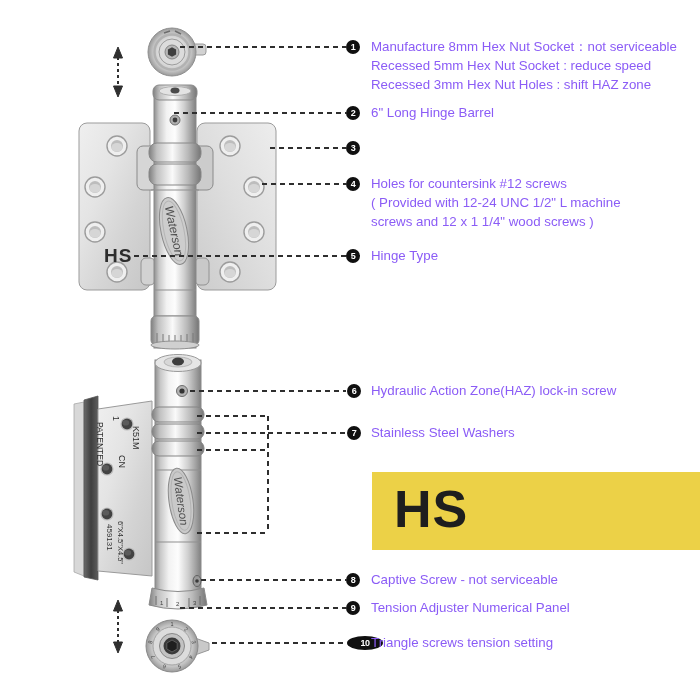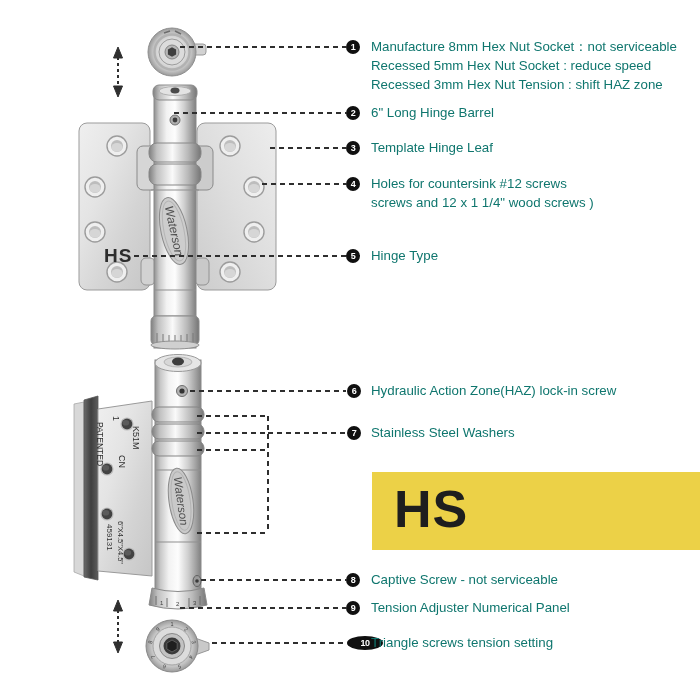--- a/index.html
+++ b/index.html
@@ -3,21 +3,21 @@
 <meta charset="utf-8">
 <style>
   html,body{margin:0;padding:0;}
   body{
     width:700px;height:700px;position:relative;overflow:hidden;
     background:#ffffff;font-family:"Liberation Sans",sans-serif;
   }
   #stage{position:absolute;left:0;top:0;width:700px;height:700px;}
   svg{position:absolute;left:0;top:0;}
   .callout-text{
-    position:absolute;left:371px;color:#0f766e;
+    position:absolute;left:371px;color:#8b5cf6;
     font-size:13.3px;line-height:19px;white-space:nowrap;
   }
   .marker{
     position:absolute;width:14px;height:14px;border-radius:50%;
     background:#101010;color:#ffffff;font-size:9px;font-weight:bold;
     display:flex;align-items:center;justify-content:center;
     letter-spacing:-0.5px;
   }
   .marker.wide{width:36px;}
   .badge{
@@ -286,30 +286,28 @@
 <div class="marker" style="left:346px;top:249px">5</div>
 <div class="marker" style="left:347px;top:384px">6</div>
 <div class="marker" style="left:347px;top:426px">7</div>
 <div class="marker" style="left:346px;top:573px">8</div>
 <div class="marker" style="left:346px;top:601px">9</div>
 <div class="marker wide" style="left:347px;top:636px">10</div>
 
 <div class="callout-text" style="top:37px">
   <div>Manufacture 8mm Hex Nut Socket：not serviceable</div>
   <div>Recessed 5mm Hex Nut Socket : reduce speed</div>
-  <div>Recessed 3mm Hex Nut Tension : shift HAZ zone</div>
+  <div>Recessed 3mm Hex Nut Holes : shift HAZ zone</div>
 </div>
 <div class="callout-text" style="top:103px">
   <div>6" Long Hinge Barrel</div>
 </div>
-<div class="callout-text" style="top:138px">
-  <div>Template Hinge Leaf</div>
-</div>
 <div class="callout-text" style="top:174px">
   <div>Holes for countersink #12 screws</div>
+  <div>( Provided with 12-24 UNC 1/2" L machine</div>
   <div>screws and 12 x 1 1/4" wood screws )</div>
 </div>
 <div class="callout-text" style="top:246px">
   <div>Hinge Type</div>
 </div>
 <div class="callout-text" style="top:423px">
   <div>Stainless Steel Washers</div>
 </div>
 <div class="callout-text" style="top:381px">
   <div>Hydraulic Action Zone(HAZ) lock-in screw</div>

